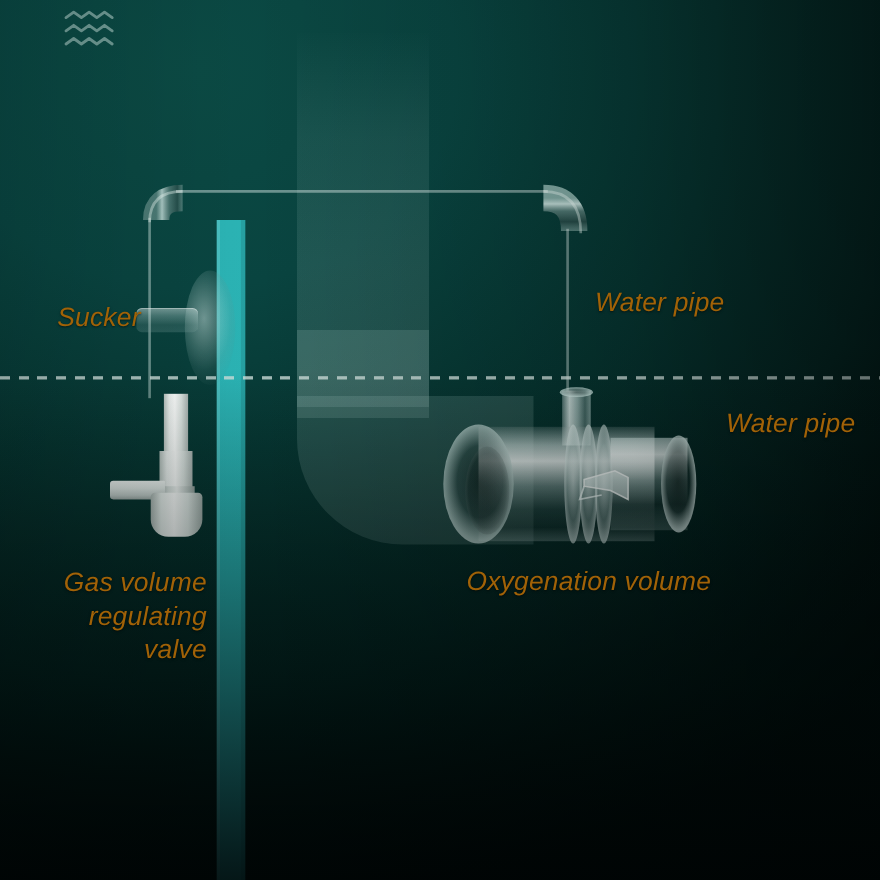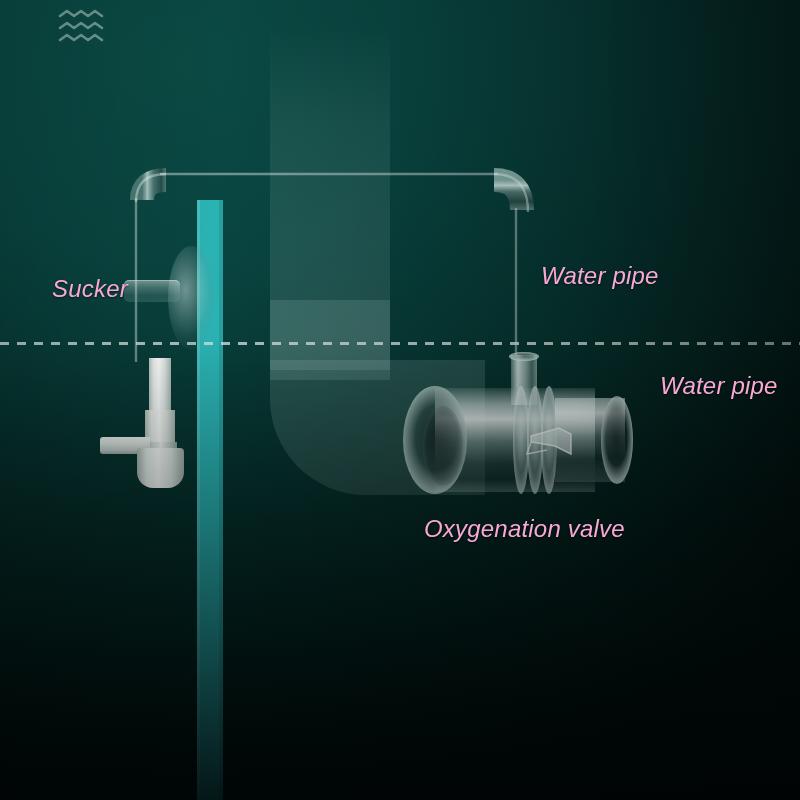--- a/index.html
+++ b/index.html
@@ -223,21 +223,21 @@
     position: absolute;
     left: 509px; top: 352px;
     width: 30px; height: 9px;
     border-radius: 50%;
     background: radial-gradient(ellipse at 50% 50%, rgba(30,48,46,0.40) 0%, rgba(210,236,232,0.75) 70%, rgba(240,252,250,0.85) 100%);
   }
 
   
   .lbl {
     position: absolute;
-    color: #f9a8d4;
+    color: #a16207;
     font-style: italic;
     font-weight: 500;
     font-size: 24px;
     letter-spacing: 0.2px;
     white-space: pre;
     text-shadow: 0 1px 2px rgba(0,0,0,0.55);
   }
   #label-sucker { left: 52px; top: 275px; }
   #label-intake { left: 541px; top: 262px; }
   #label-waterline { left: 660px; top: 372px; }
@@ -351,15 +351,18 @@
       <path d="M 6,16 L 34,8 L 46,14 L 46,34 L 30,26 L 6,22 Z" fill="rgba(236,250,248,0.55)" stroke="rgba(250,255,254,0.85)" stroke-width="1.4"></path>
       <path d="M 6,22 L 2,34 L 22,30" fill="none" stroke="rgba(245,255,253,0.75)" stroke-width="1.6"></path>
     </svg>
   </div>
 
   <div class="bg-vignette"></div>
 
   <div class="lbl" id="label-sucker">Sucker</div>
   <div class="lbl" id="label-intake">Water pipe</div>
   <div class="lbl" id="label-waterline">Water pipe</div>
-  <div class="lbl" id="label-outlet">Oxygenation valve</div>
+  <div class="lbl" id="label-outlet">Oxygenation volume</div>
+  <div class="lbl" id="label-valve">Gas volume
+regulating
+valve</div>
 
 </div>
 
 </body></html>

